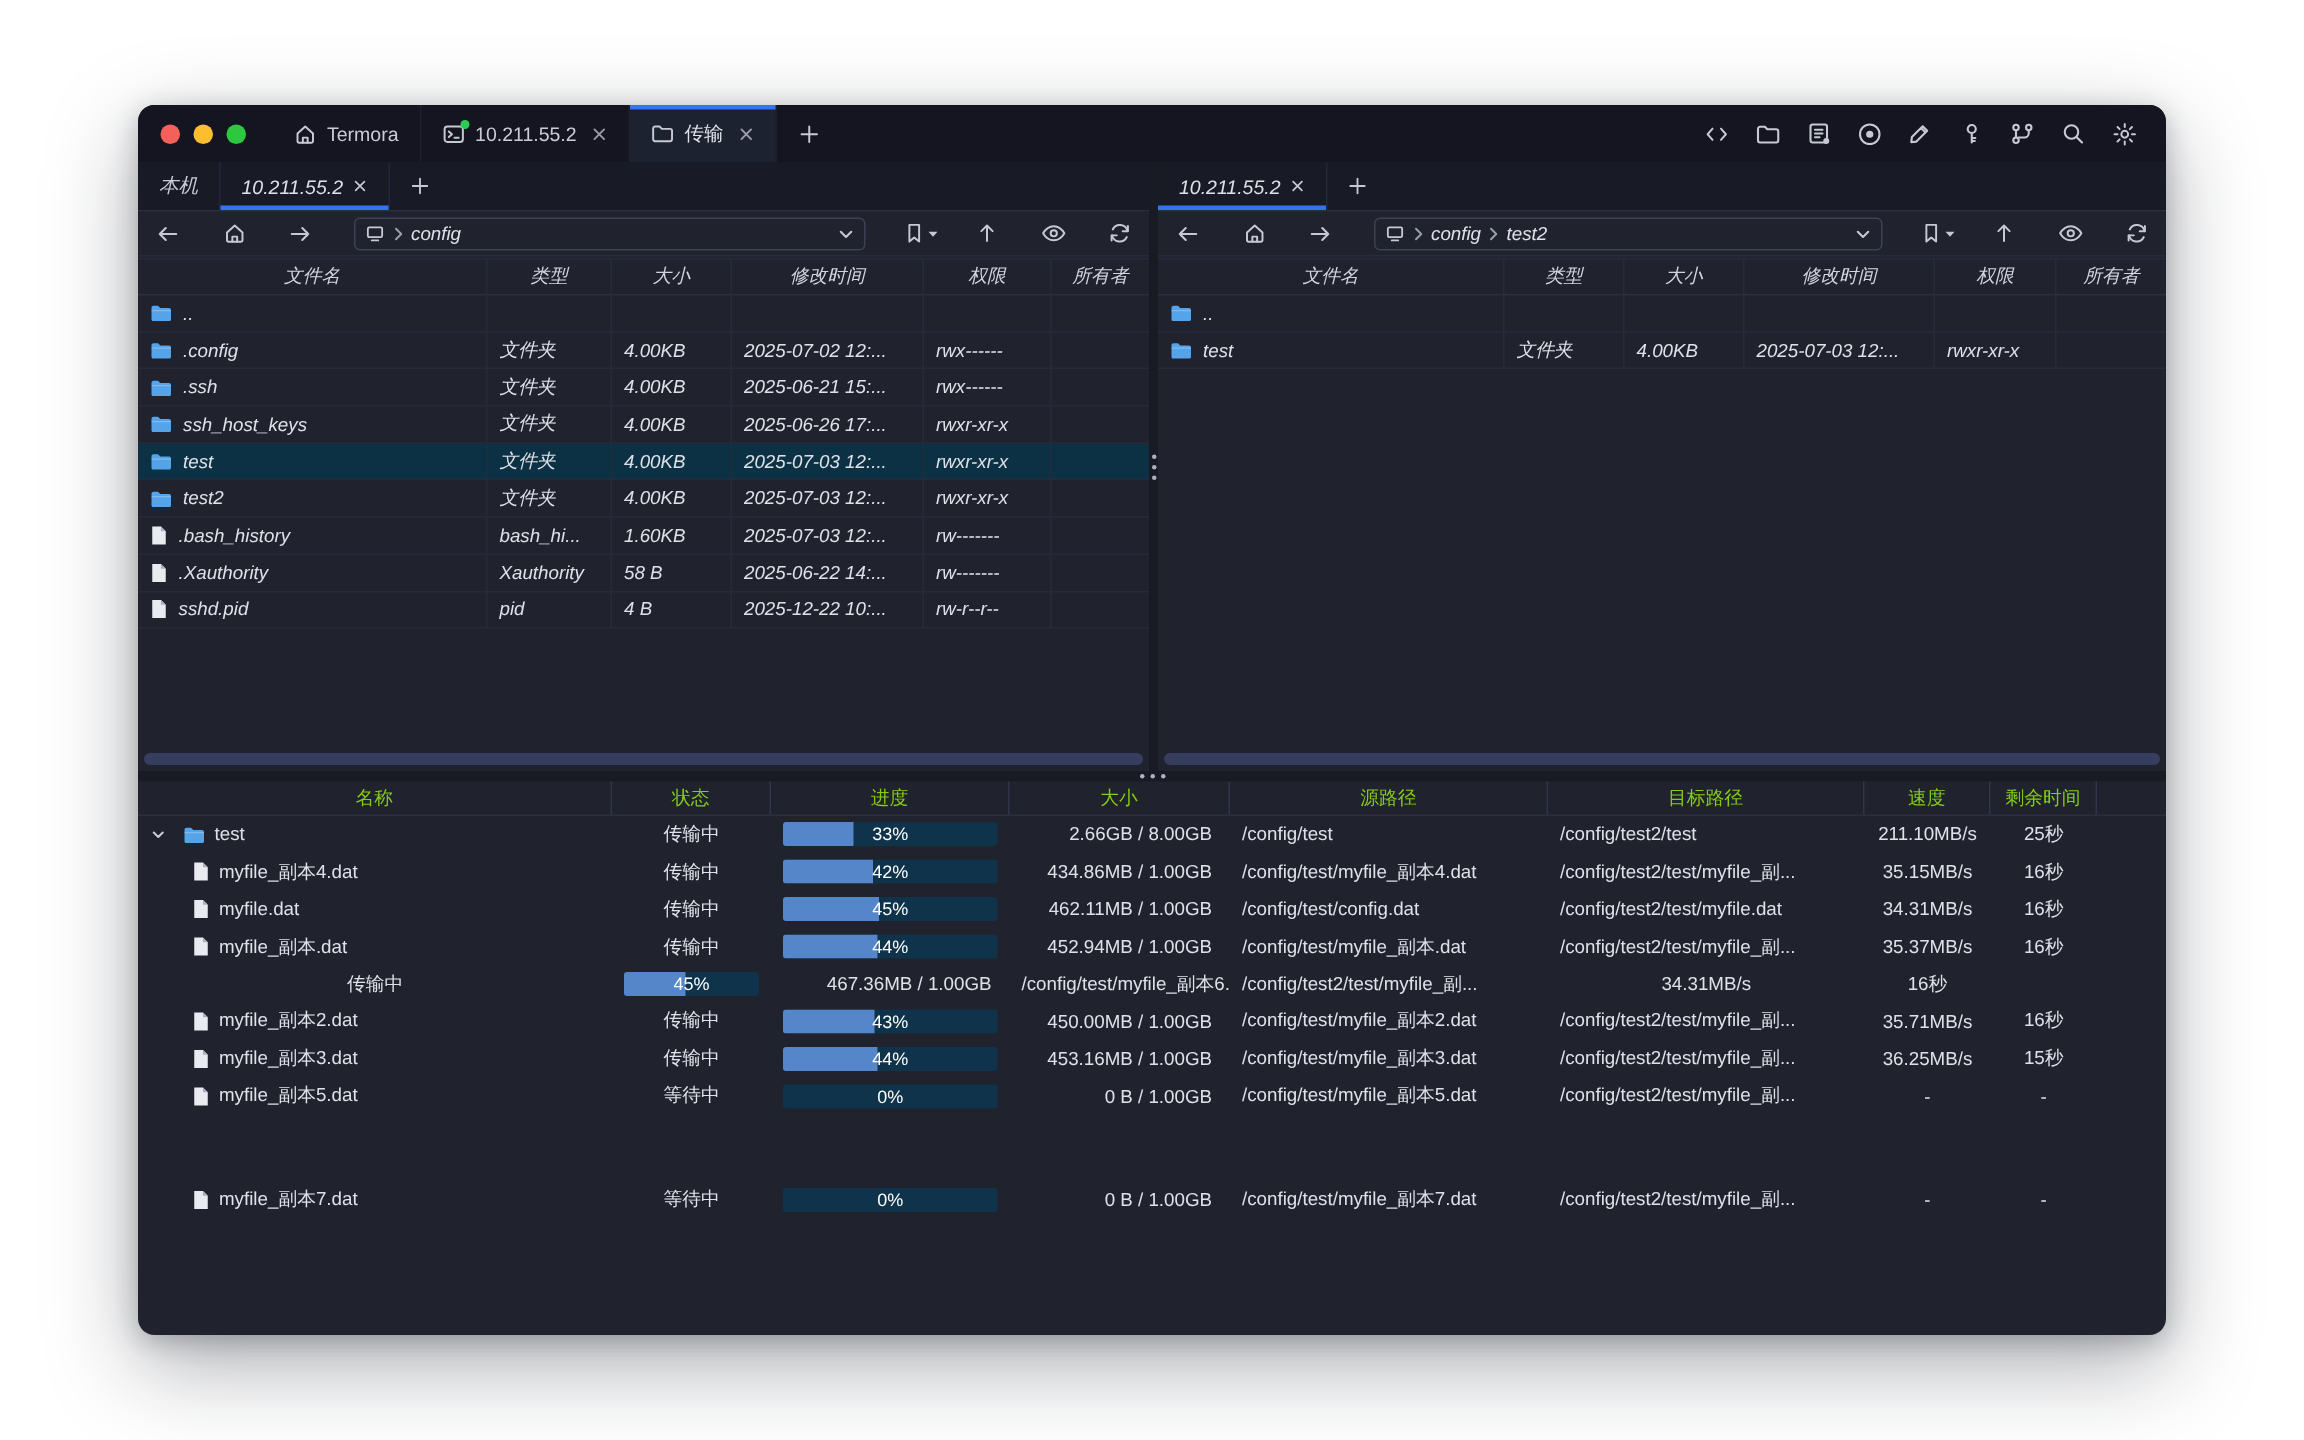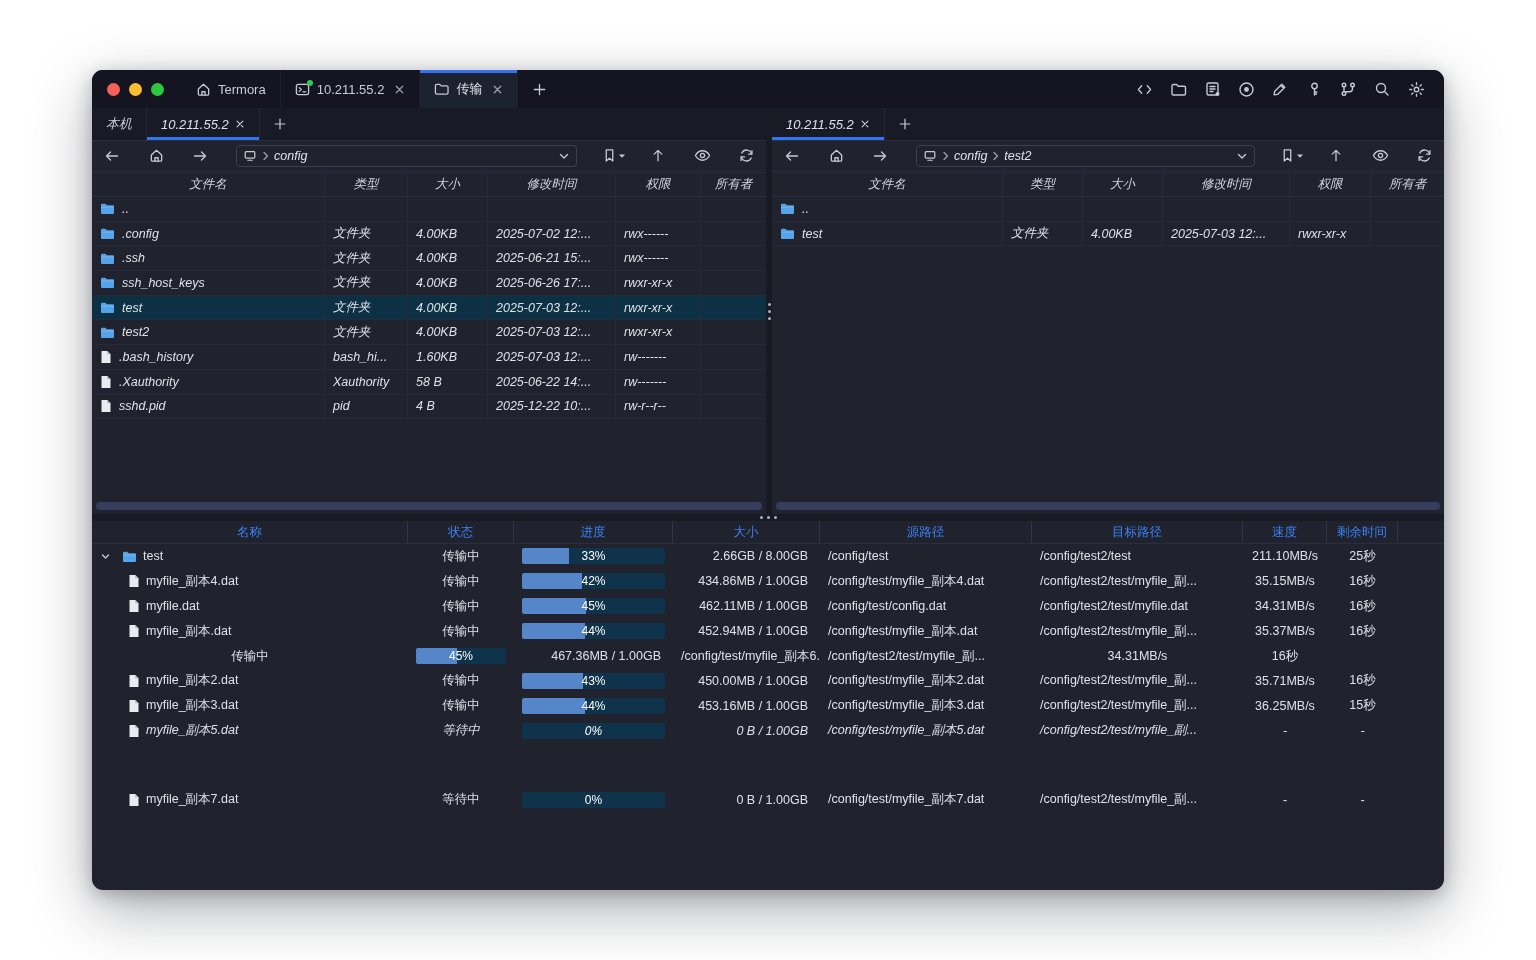--- a/index.html
+++ b/index.html
@@ -63,21 +63,21 @@
   .fhead{height:25px;border-top:1px solid var(--line-soft);border-bottom:1px solid var(--line);color:#d2d5de;}
   .fhead .fcell{justify-content:center;font-size:12.5px;text-align:center;}
   .fcell{display:flex;align-items:center;height:100%;padding:0 8px;border-right:1px solid var(--line-soft);overflow:hidden;white-space:nowrap;gap:7px;}
   .fcell:last-child{border-right:none;}
   .frow.selected{background:var(--sel);}
   .hscroll{position:absolute;left:4px;right:4px;bottom:4px;height:8px;border-radius:4px;background:var(--thumb);}
 
   
   .transfer{position:absolute;top:451px;left:0;right:0;bottom:0;font-size:12.5px;}
   .trow{display:grid;align-items:center;height:24.9px;}
-  .thead{height:23px;border-bottom:1px solid var(--line);color:#3b82f6;}
+  .thead{height:23px;border-bottom:1px solid var(--line);color:#84cc16;}
   .thead .tcell{justify-content:center;border-right:1px solid #313549;}
   .thead .tcell:last-child{border-right:none;}
   .tcell{display:flex;align-items:center;height:100%;padding:0 8px;overflow:hidden;white-space:nowrap;gap:6px;}
   .tcell.center{justify-content:center;}
   .tcell.right{justify-content:flex-end;padding-right:12px;}
   .tname{gap:6px;}
   .indent{width:22px;flex:none;}
   .pwrap{position:relative;width:100%;height:16px;background:var(--ptrack);border-radius:2px;overflow:hidden;}
   .pfill{position:absolute;left:0;top:0;bottom:0;background:var(--pfill);}
   .plabel{position:absolute;inset:0;display:flex;align-items:center;justify-content:center;font-size:12px;color:#fff;}
@@ -765,21 +765,21 @@
               <div class="plabel">44%</div>
             </div>
           </div>
           <div class="tcell right">453.16MB / 1.00GB</div>
           <div class="tcell">/config/test/myfile_副本3.dat</div>
           <div class="tcell">/config/test2/test/myfile_副...</div>
           <div class="tcell center">36.25MB/s</div>
           <div class="tcell center">15秒</div>
           <div class="tcell"></div>
         </div>
-        <div class="trow" style="grid-template-columns: 316px 106px 159px 147px 212px 211px 84px 71px 46px; font-style: italic;">
+        <div class="trow" style="grid-template-columns: 316px 106px 159px 147px 212px 211px 84px 71px 46px;">
           <div class="tcell tname">
             <span class="indent"></span>
             <span style="display: flex;">
               <svg width="12" height="14" viewBox="0 0 12 14" style="flex:none">
                 <path d="M1.5 1h5.8L10.5 4.2V13h-9z" fill="#e9ebf0"></path>
                 <path d="M7.3 1l3.2 3.2H7.3z" fill="#a9afbe"></path>
               </svg>
             </span>
             <span>myfile_副本5.dat</span>
           </div>

